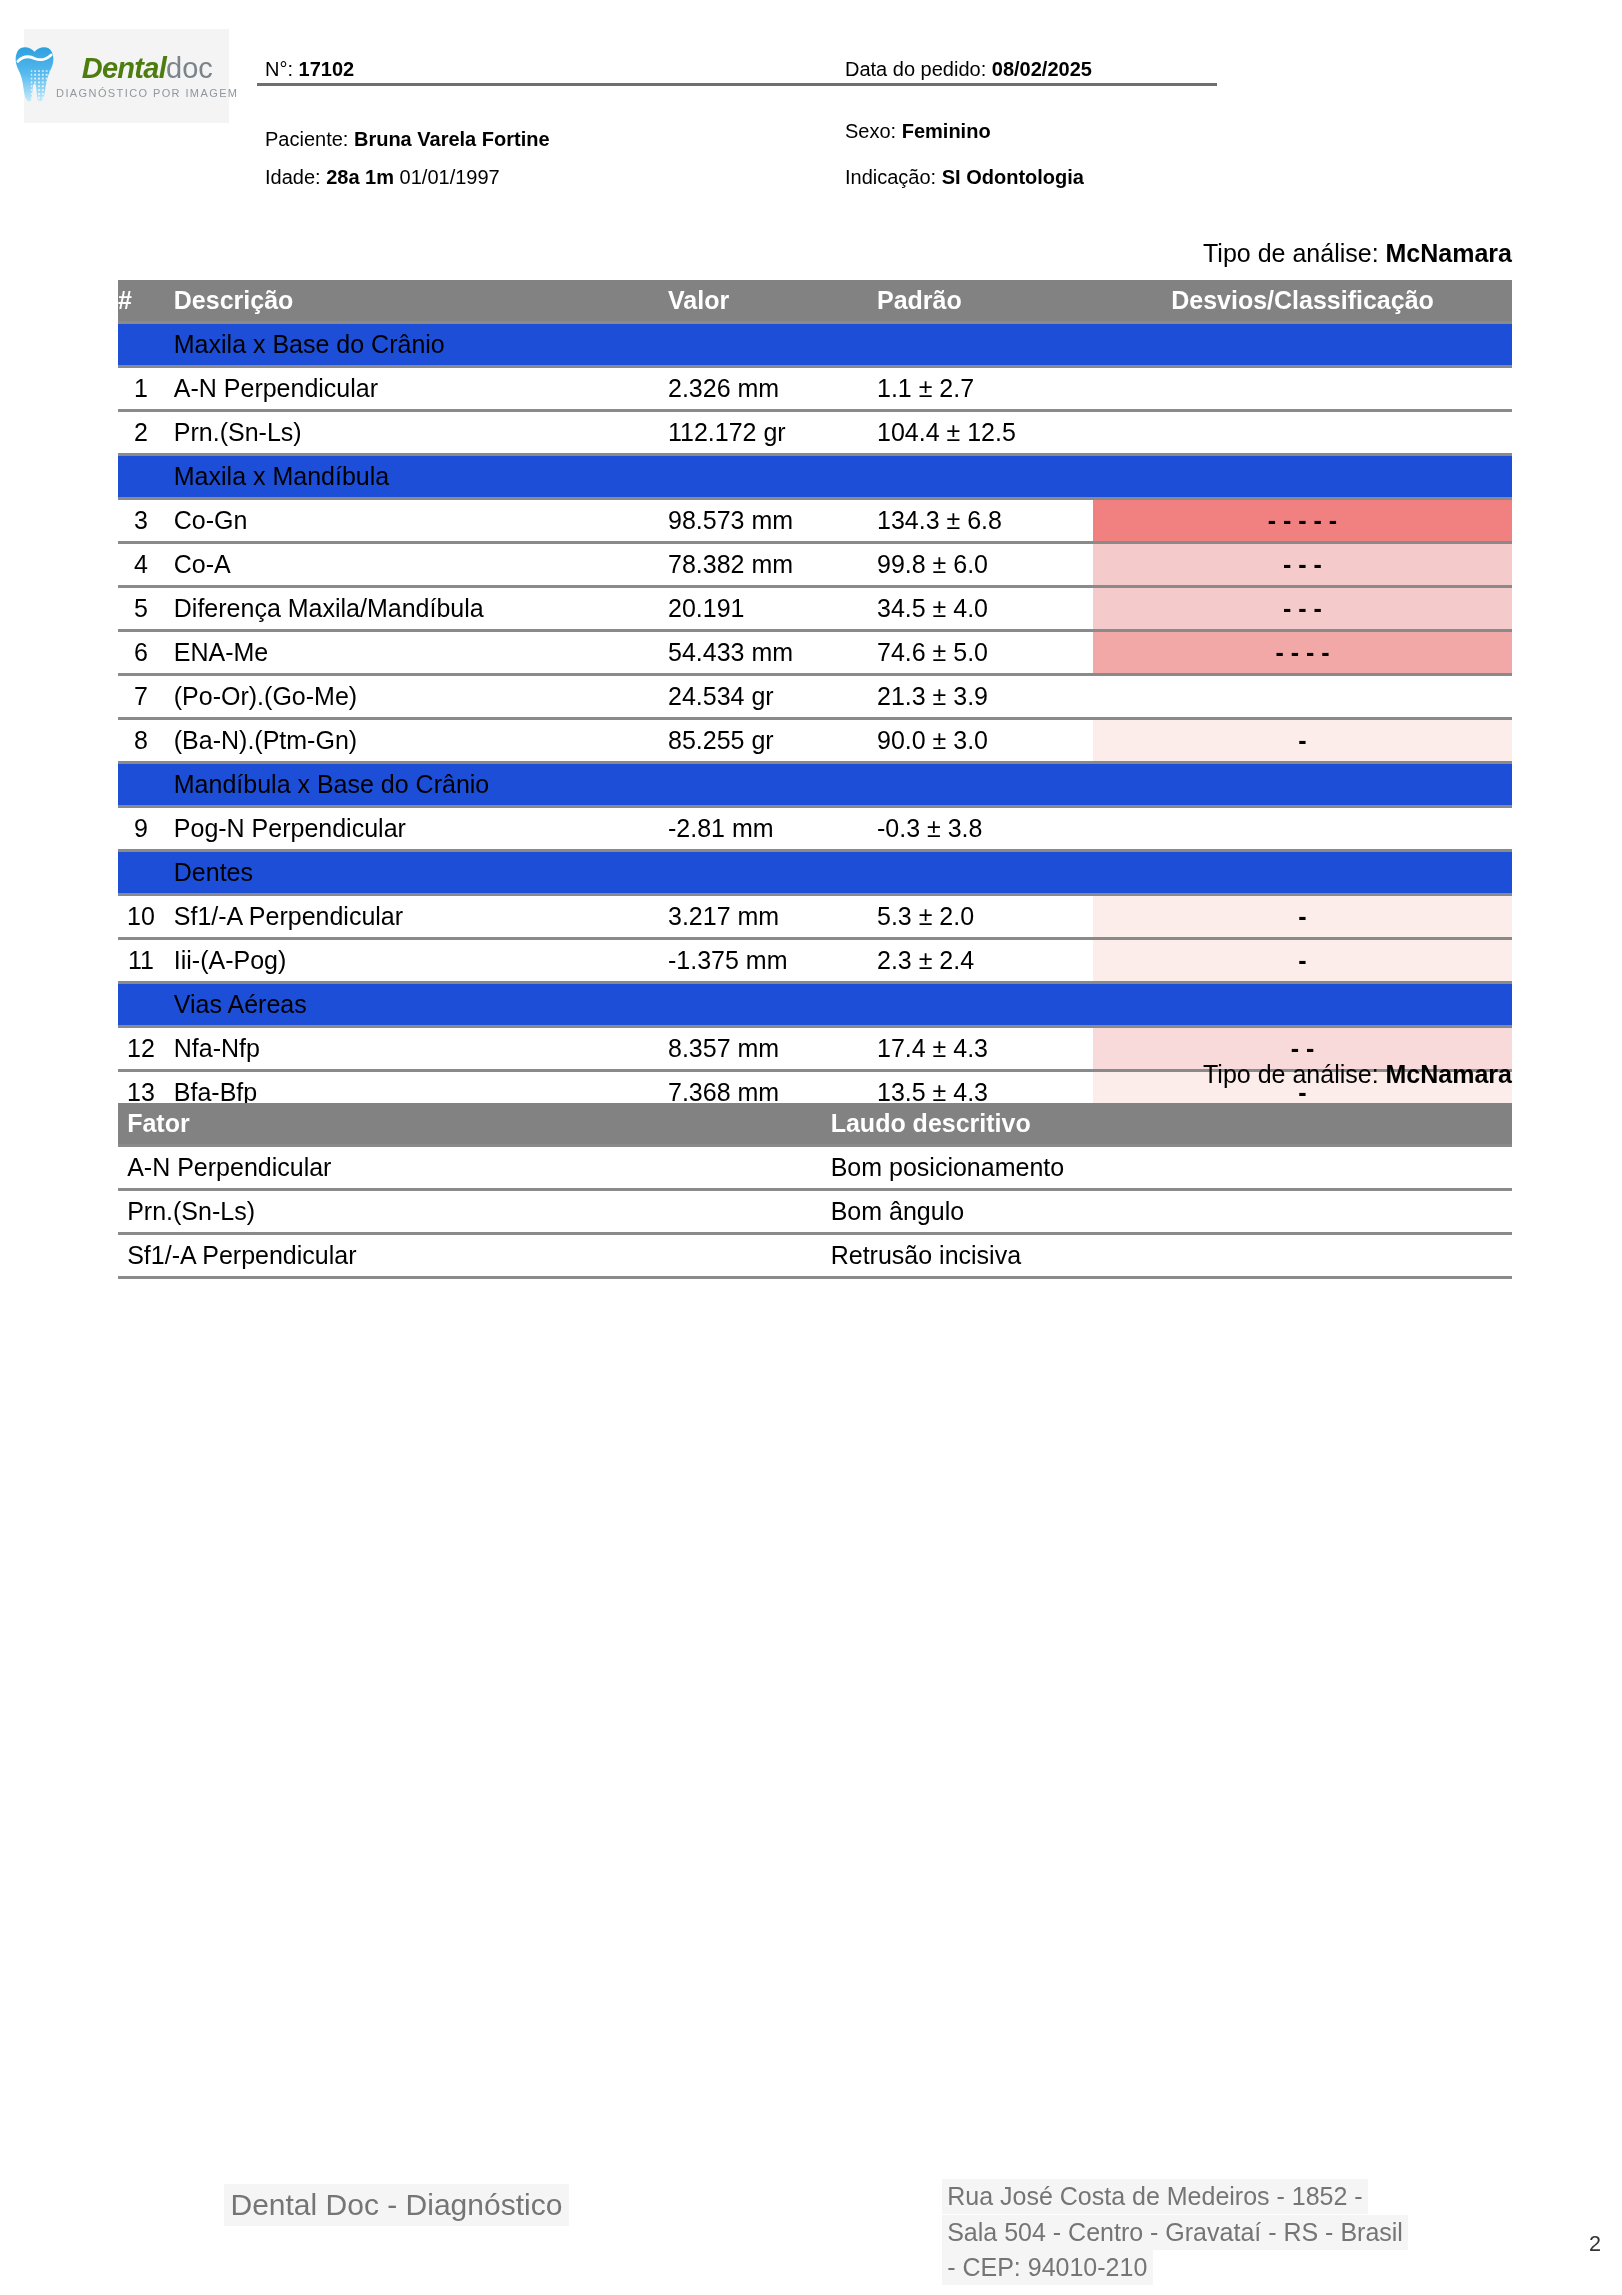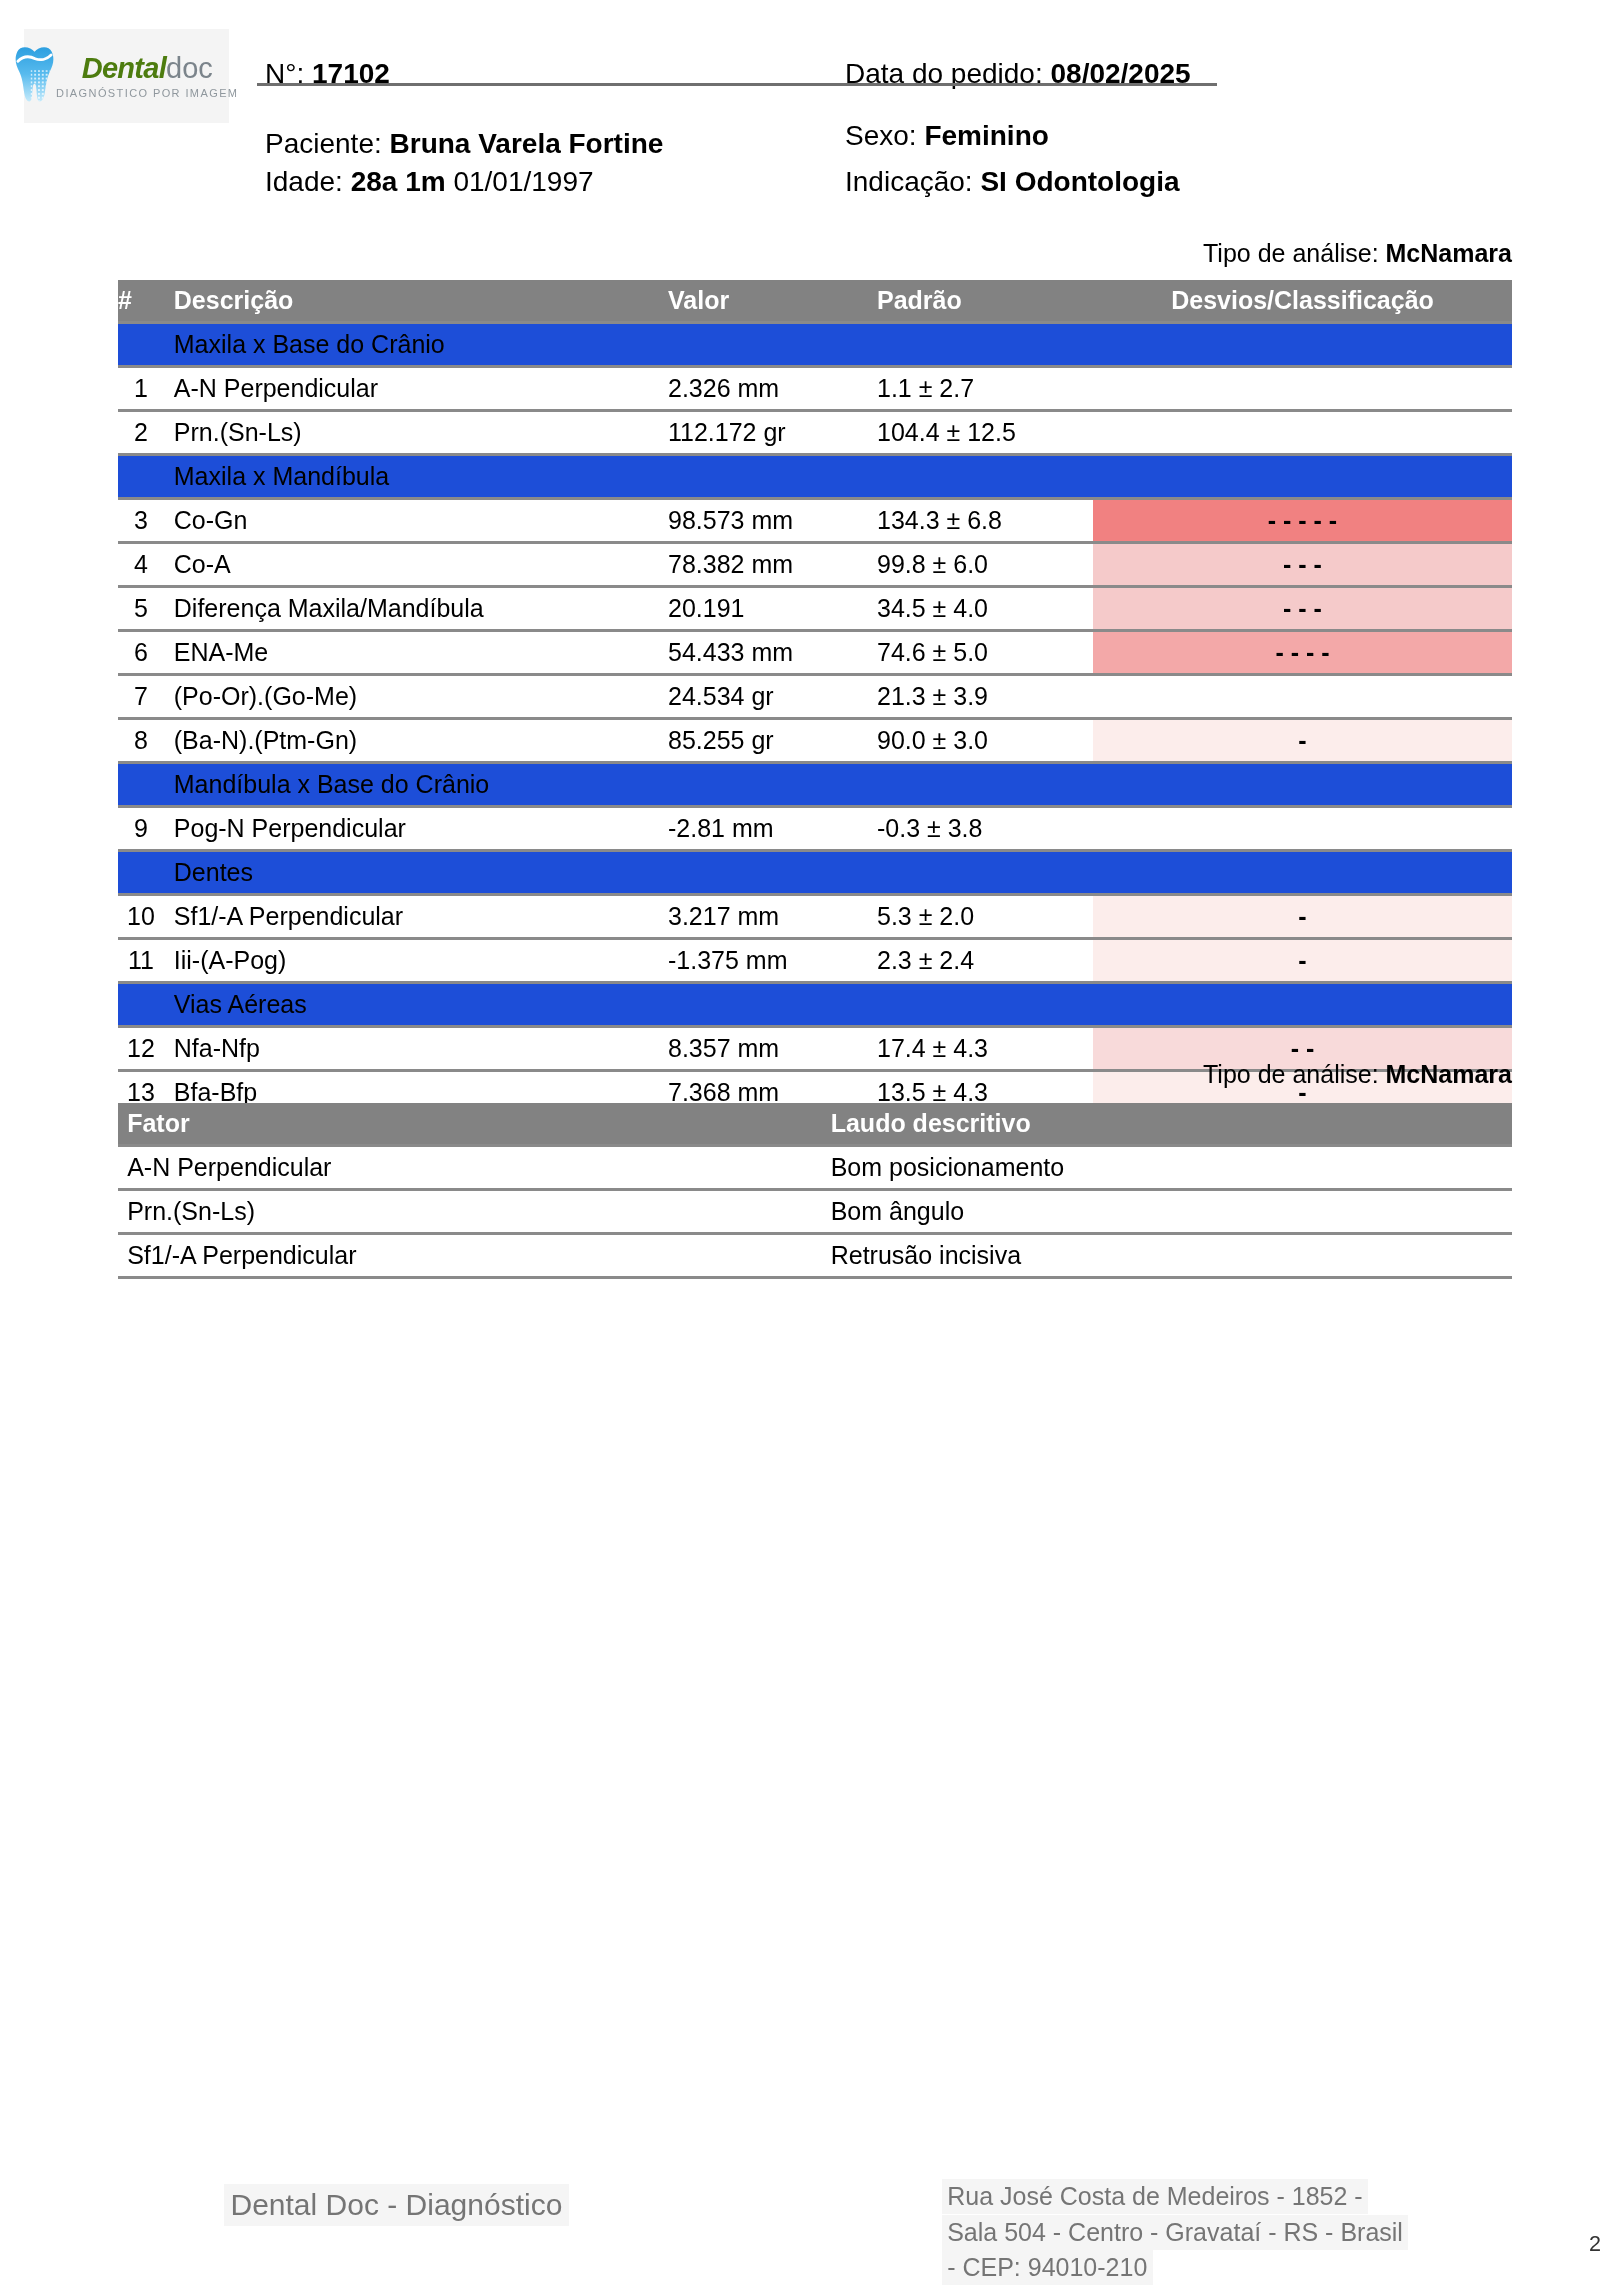--- a/index.html
+++ b/index.html
@@ -18,21 +18,21 @@
     background:#f4f4f4;display:flex;align-items:center;justify-content:center;
   }
   .logo-inner{display:flex;align-items:center;}
   .tooth{width:41px;height:60px;margin-right:1.3px;flex:0 0 auto;}
   .brand-col{display:flex;flex-direction:column;align-items:center;}
   .brand-line{line-height:1;white-space:nowrap;}
   .brand-bold{font-size:29px;font-weight:800;font-style:italic;color:#4d7c0f;letter-spacing:-0.7px;}
   .brand-light{font-size:29px;font-weight:400;color:#7b848b;}
   .brand-tagline{font-size:11px;letter-spacing:1.4px;color:#8f979d;margin-top:3.9px;white-space:nowrap;}
   
-  .hline{position:absolute;font-size:28px;white-space:nowrap;}
+  .hline{position:absolute;font-size:20px;white-space:nowrap;}
   .hline b{font-weight:700;}
   .top-rule{position:absolute;left:257px;top:83px;width:960px;height:3.3px;background:#6f6f6f;}
   
   .analysis-label{position:absolute;right:111px;font-size:25px;white-space:nowrap;}
   
   table.rep{border-collapse:collapse;table-layout:fixed;position:absolute;left:118px;width:1394px;font-size:25px;}
   table.rep td,table.rep th{
     height:41px;padding:0;vertical-align:middle;
     border-bottom:3.3px solid #8a8a8a;overflow:hidden;white-space:nowrap;
   }

